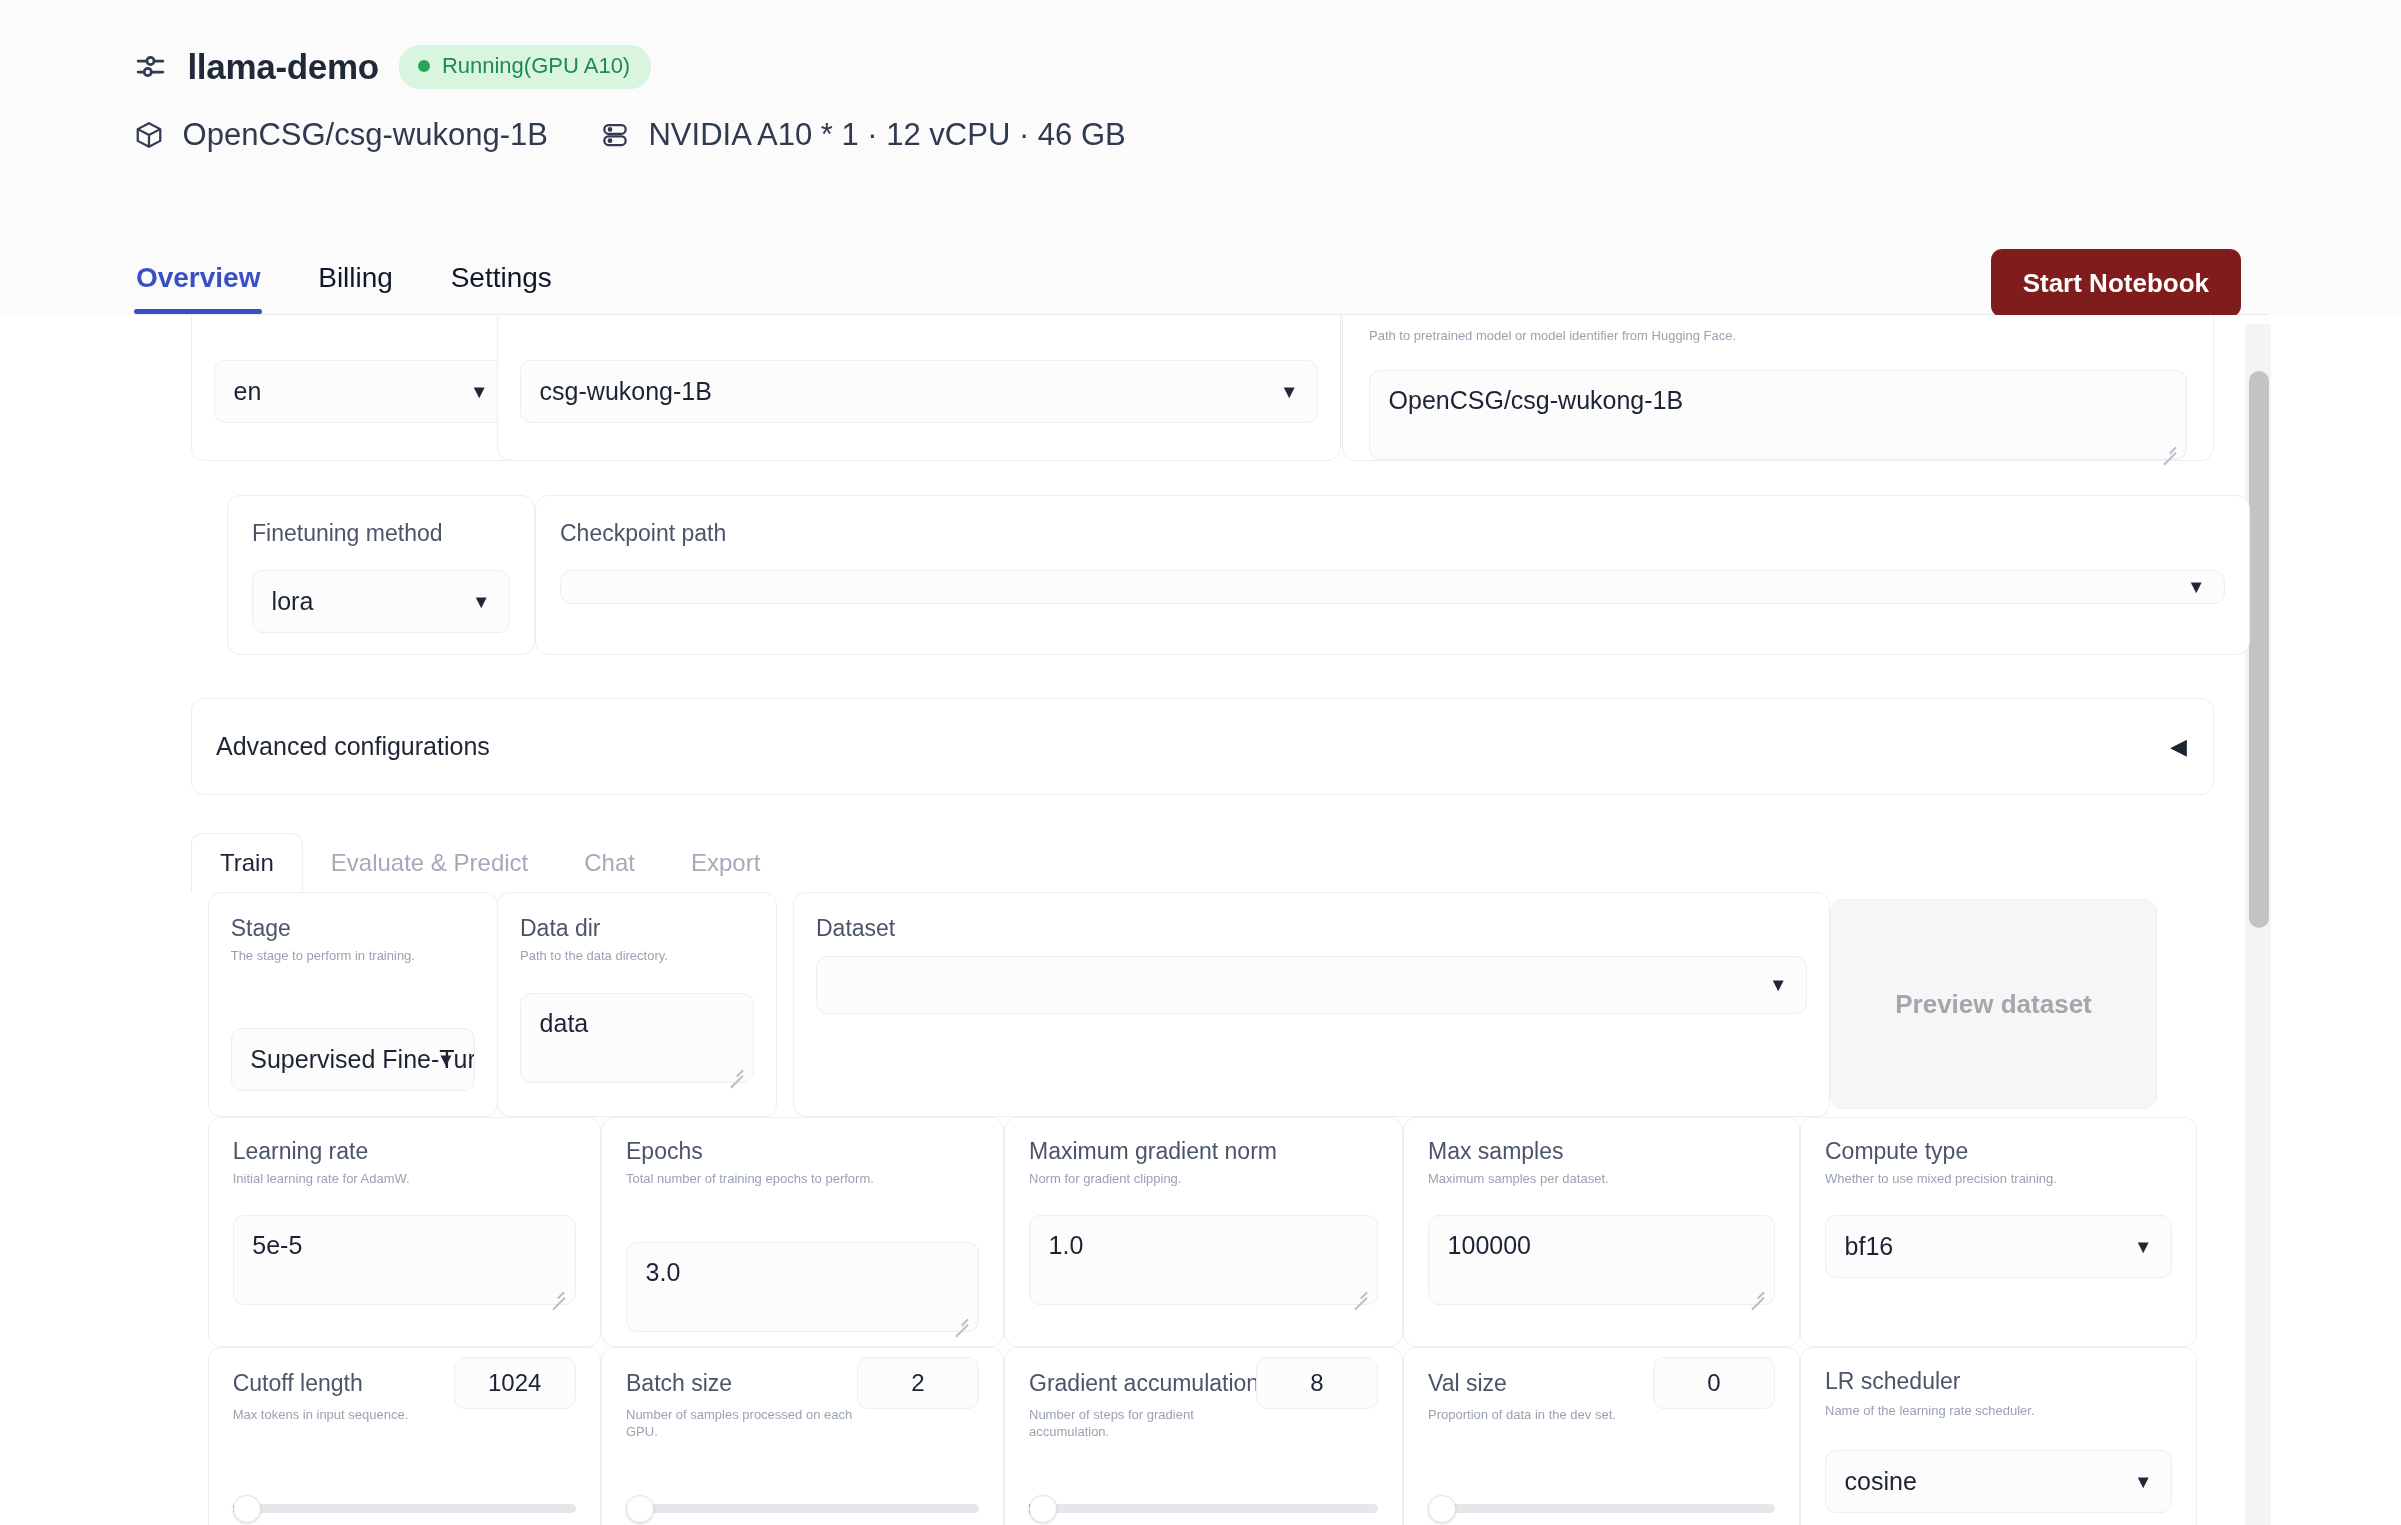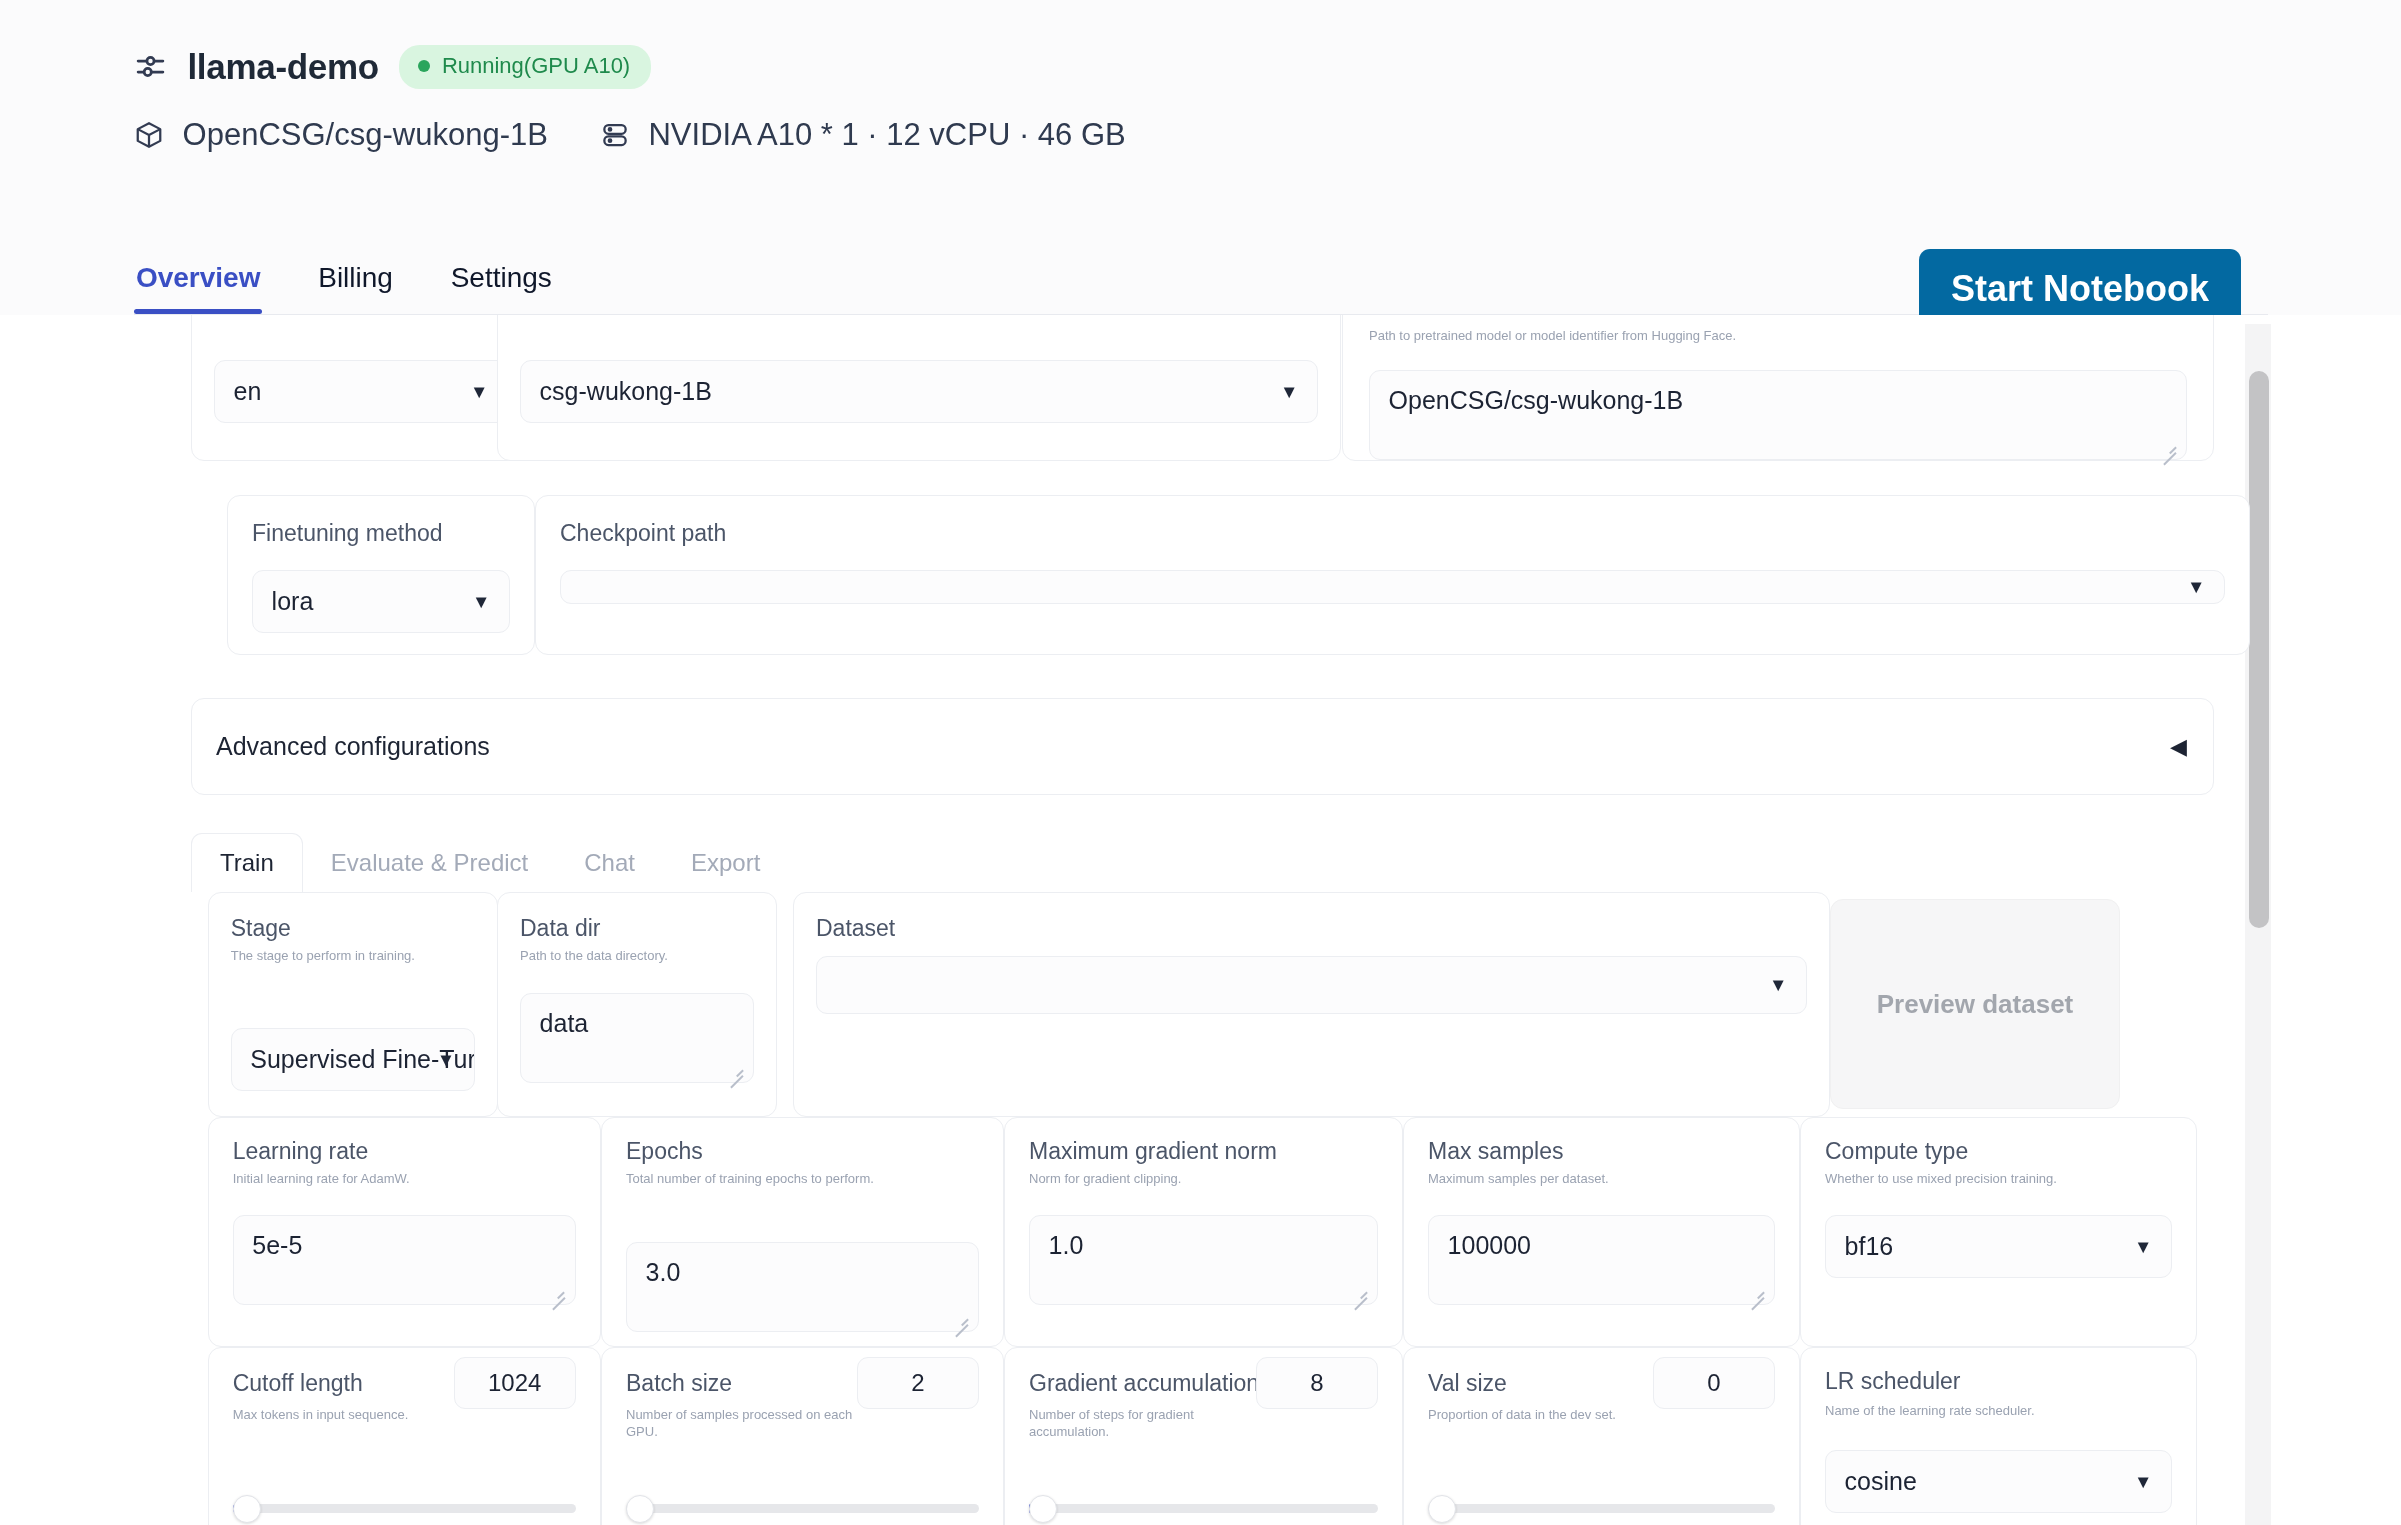--- a/index.html
+++ b/index.html
@@ -32,22 +32,22 @@
   
   .tabbar { position: absolute; left: 0; top: 249px; width: 2401px; height: 67px; }
   .tabbar-underline { position: absolute; left: 134px; top: 65px; width: 2134px; height: 1.9px; background: #e8eaef; }
   .tabs { position: absolute; left: 134px; top: 0; display: flex; gap: 54px; }
   .tab { position: relative; font-size: 28px; color: #0f172a; padding: 13px 1.9px 20.4px; cursor: pointer; white-space: nowrap; }
   .tab.active { color: #3a4fc4; font-weight: bold; }
   .tab.active::after { content: ""; position: absolute; left: 0; right: 0; bottom: 0; height: 5.6px; background: #3a4fc4; border-radius: 2.8px; }
 
   .start-btn {
     position: absolute; right: 160px; top: 249px;
-    background: #0369a1; color: #ffffff;
-    font-size: 36px; font-weight: bold;
+    background: #7f1d1d; color: #ffffff;
+    font-size: 26px; font-weight: bold;
     border: none; border-radius: 11px;
     padding: 18.6px 32px; cursor: pointer; white-space: nowrap; text-align: right;
   }
 
   
   .scroll-area { position: absolute; left: 0; top: 315px; width: 2401px; height: 1210px; background: #ffffff; overflow: hidden; }
   .scrollbar-track { position: absolute; right: 130px; top: 9.3px; width: 26px; height: 1201px; background: #f4f4f5; }
   .scrollbar-thumb { position: absolute; right: 132px; top: 56px; width: 20.4px; height: 557px; background: #c3c3c5; border-radius: 10.2px; cursor: pointer; }
 
   .content { position: absolute; left: 191px; top: 0; width: 2023px; }
@@ -115,21 +115,21 @@
   .row3 .card { position: absolute; top: 0; height: 225px; }
   .r3c1 { left: 16.7px; width: 290px; }
   .r3c2 { left: 306px; width: 280px; }
   .r3c3 { left: 602px; width: 1037px; padding-left: 16px; }
   .row3 .lbl { position: absolute; left: 22px; top: 22px; }
   .row3 .hint { position: absolute; left: 22px; top: 54px; right: 18.6px; }
   .r3c1 .fieldwrap { position: absolute; left: 22px; right: 22px; top: 135px; }
   .r3c2 .tawrap { position: absolute; left: 22px; right: 22px; top: 100px; }
   .r3c3 .fieldwrap { position: absolute; left: 22px; right: 22px; top: 63px; }
   .preview-box {
-    position: absolute; left: 1639px; top: 7.4px; width: 290px; height: 210px;
+    position: absolute; left: 1639px; top: 7.4px; width: 327px; height: 210px;
     background: #f6f6f7; border: 1.9px solid #f0f0f1; border-radius: 13px;
     display: flex; align-items: center; justify-content: center;
     font-size: 26px; font-weight: bold; color: #a2a6ad; cursor: not-allowed;
   }
 
   
   .row4 { position: relative; height: 230px; }
   .row4 .card { position: absolute; top: 0; height: 230px; }
   .r4c1 { left: 16.7px; width: 393px; }
   .r4c2 { left: 410px; width: 403px; }

